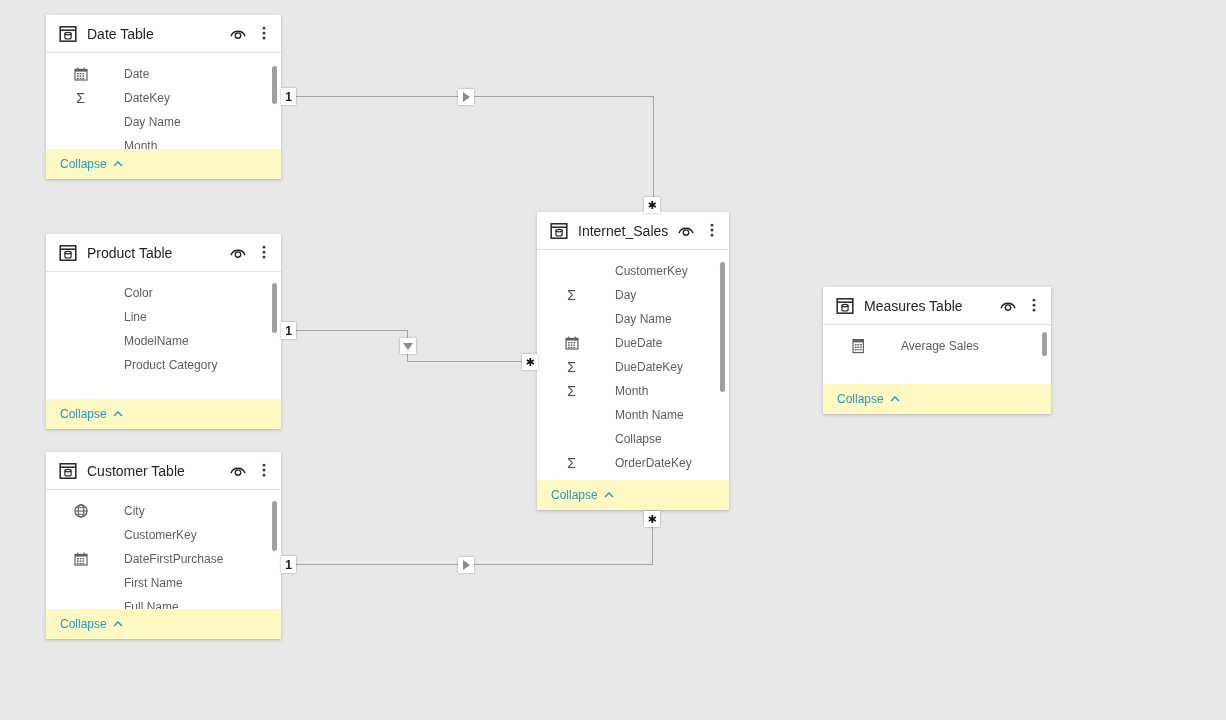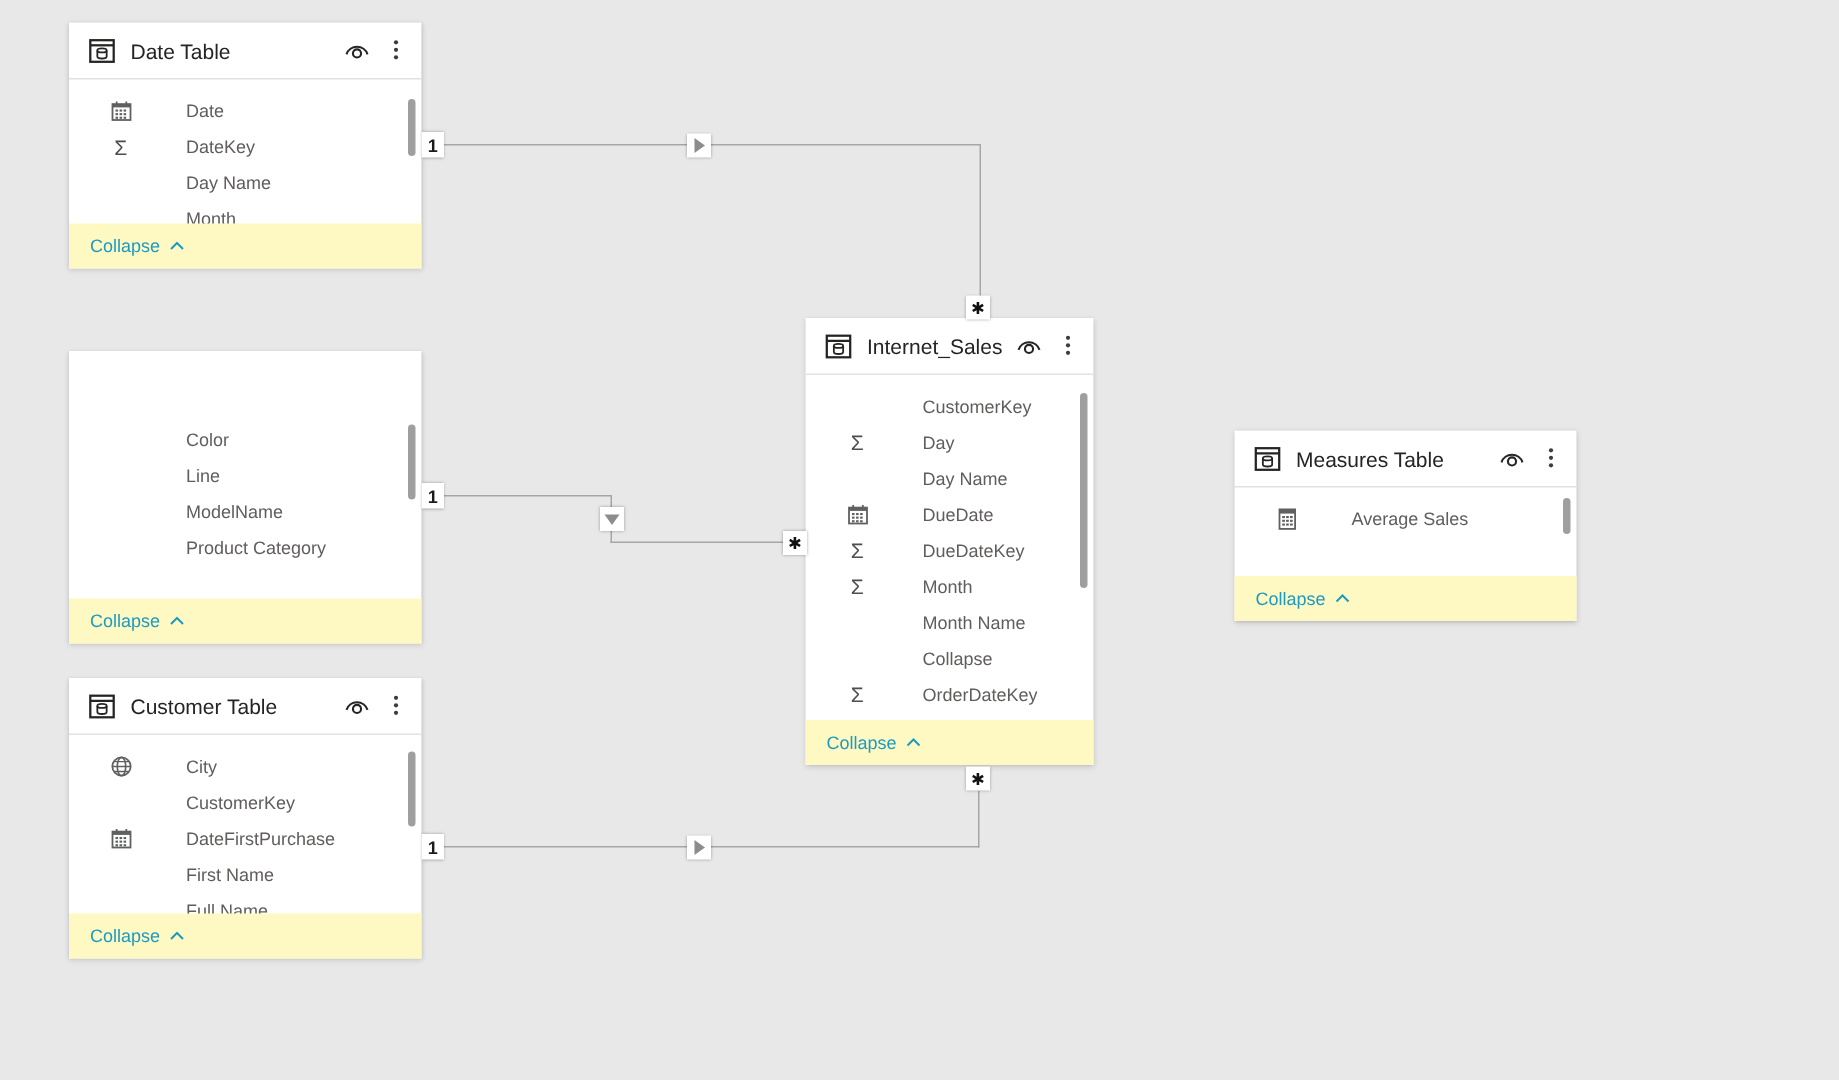--- a/index.html
+++ b/index.html
@@ -181,20 +181,34 @@
     <div class="collapse">
         <span>Collapse</span>
         <svg width="10" height="6" viewBox="0 0 10 6">
           <use href="#i-chevron-up"></use>
         </svg>
       </div>
     <div class="sbar" style="top:51px;height:38px"></div>
   </div>
 
   <div class="card" style="left:46px;top:234px;width:235px;height:195px">
+    <div class="card-header">
+      <svg class="tbl-icon" viewBox="0 0 20 20">
+          <use href="#i-table"></use>
+        </svg>
+      <div class="card-title">Product Table</div>
+      <svg class="eye-btn" viewBox="0 0 20 20">
+          <use href="#i-eye"></use>
+        </svg>
+      <div class="kebab-btn">
+          <svg width="4" height="15" viewBox="0 0 4 15">
+            <use href="#i-kebab"></use>
+          </svg>
+        </div>
+    </div>
     <div class="fields">
       <div class="frow">
           <span class="ficon"></span>
           <span class="fname">Color</span>
         </div>
       <div class="frow">
           <span class="ficon"></span>
           <span class="fname">Line</span>
         </div>
       <div class="frow">

